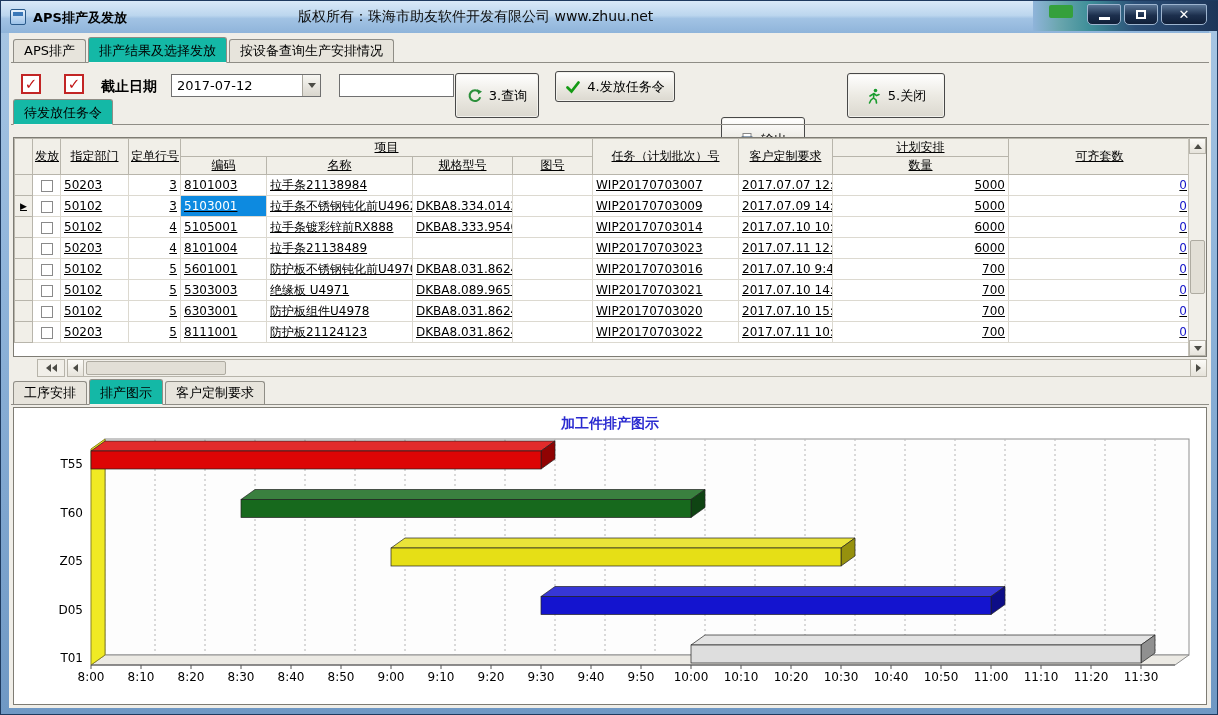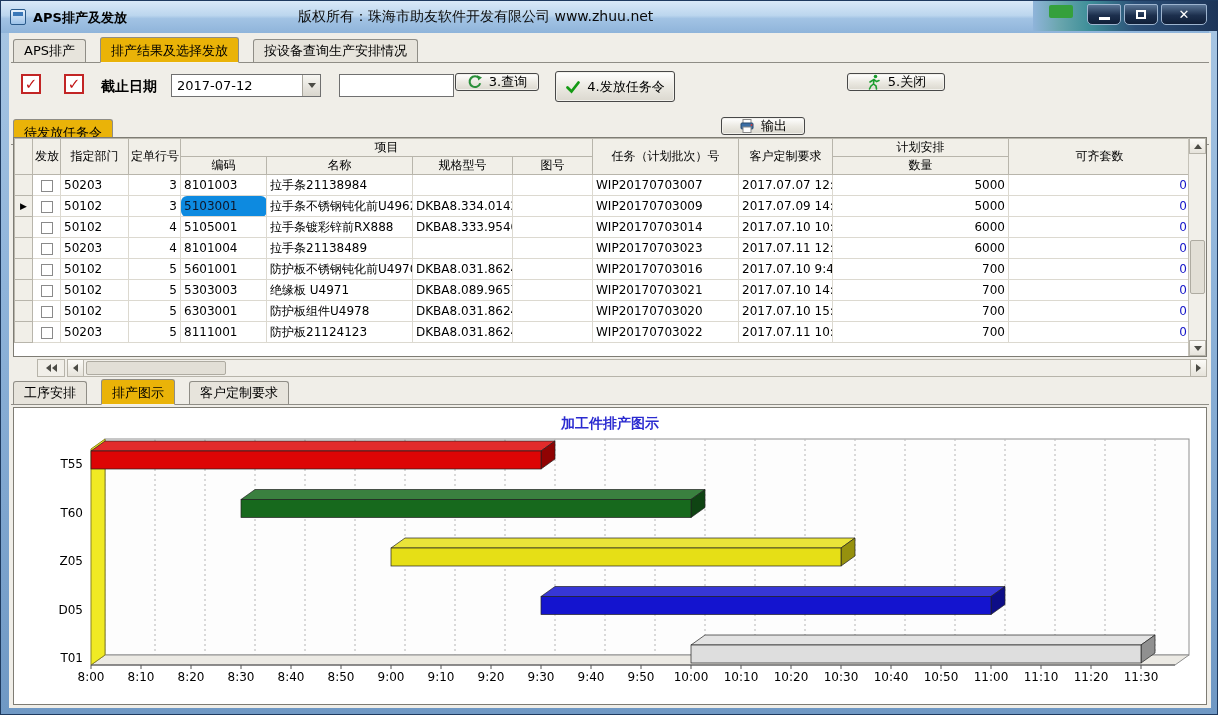--- a/index.html
+++ b/index.html
@@ -28,58 +28,58 @@
   .win-btn { width: 34px; height: 21px; display: flex; align-items: center; justify-content: center;
     background: linear-gradient(#5a7595, #1c2f4d 55%, #101f38); border: 1px solid #9db4cf;
     border-radius: 2px 2px 5px 5px; color: #fff; cursor: default; }
   .win-btn.close { width: 46px; font-size: 13px; font-weight: bold; }
   .glyph-min { width: 11px; height: 3px; background: #fff; margin-top: 8px; }
   .glyph-max { width: 10px; height: 9px; border: 2px solid #fff; }
   
   .content { position: absolute; top: 32px; left: 8px; width: 1202px; height: 675px; background: #f0eee8; }
   
   .tabstrip { position: absolute; left: 2px; right: 2px; height: 24px; display: flex; align-items: flex-end;
-    border-bottom: 1px solid #8f8d86; padding-left: 2px; gap: 12px; }
+    border-bottom: 1px solid #8f8d86; padding-left: 2px; }
   .tab { padding: 2px 10px 2px; border: 1px solid #8f8d86; border-bottom: none; border-radius: 3px 3px 0 0;
     background: #e7e4dc; margin-right: 2px; font-size: 13px; white-space: nowrap; }
-  .tab.active { background: #eab308; padding-top: 4px; margin-bottom: -1px; border-bottom: 1px solid #f4f2ec; }
+  .tab.active { background: #14b8a6; padding-top: 4px; margin-bottom: -1px; border-bottom: 1px solid #f4f2ec; }
   .strip-main { top: 6px; }
-  .strip-grid { top: 88px; text-decoration: underline; }
+  .strip-grid { top: 68px; }
   .strip-bottom { top: 348px; }
   
   .red-cb { position: absolute; width: 20px; height: 20px; background: #fff; border: 2px solid #c22525;
     display: flex; align-items: center; justify-content: center; }
   .red-cb::after { content: "✓"; color: #c21515; font-weight: bold; font-size: 15px; line-height: 1; }
   .deadline-label { position: absolute; left: 92px; top: 45px; font-size: 14px; font-weight: bold; }
   .combo { position: absolute; left: 162px; top: 41px; width: 150px; height: 23px; display: flex;
     border: 1px solid #707070; background: #fff; }
   .combo .val { flex: 1; padding: 3px 5px; font-size: 13px; white-space: nowrap; overflow: hidden; }
   .combo .dd { width: 18px; background: linear-gradient(#f8f7f3, #d9d6cd); border-left: 1px solid #a8a59c;
     display: flex; align-items: center; justify-content: center; }
   .text-input { position: absolute; left: 330px; top: 41px; width: 115px; height: 23px;
     border: 1px solid #707070; background: #fff; font-size: 13px; padding: 0 4px; font-family: inherit; }
-  .btn { position: absolute; height: 18px; display: flex; align-items: center; justify-content: center; gap: 6px;
+  .btn { position: absolute; height: 45px; display: flex; align-items: center; justify-content: center; gap: 6px;
     border: 1px solid #484848; border-radius: 3px; font-size: 13px;
     background: linear-gradient(#ffffff, #eceae3 50%, #dbd8cf); box-shadow: inset 0 0 0 1px #f2f1ec; }
   .btn svg { flex: 0 0 auto; }
   
   .grid-wrap { position: absolute; top: 104px; left: 4px; width: 1194px; height: 220px;
     background: #fff; border: 1px solid #7e7c74; display: flex; }
-  .table-zone { width: 1176px; overflow: hidden; }
+  .table-zone { width: 1176px; overflow: hidden; text-decoration: underline; }
   table { border-collapse: collapse; table-layout: fixed; width: 1176px; }
   th { background: #f1efe8; border: 1px solid #b8b5ab; font-weight: normal; font-size: 12px;
     text-align: center; height: 16px; padding: 0 2px; white-space: nowrap; overflow: hidden; }
   td { border: 1px solid #dcd9d0; height: 21px; padding: 0 3px; font-size: 12px;
     white-space: nowrap; overflow: hidden; }
   td.ind { background: #f1efe8; border-color: #b8b5ab; text-align: center; font-size: 9px; padding: 0; }
   td.chk { text-align: center; }
   .cb { display: inline-block; width: 12px; height: 12px; background: #fff; border: 1px solid #8a8a8a; vertical-align: middle; }
   td.num { text-align: right; }
   td.blue { color: #1515c8; }
-  td.sel { background: #0d8ae0; color: #0f172a; border-radius: 6px; }
+  td.sel { background: #0d8ae0; color: #ffffff; }
   
   .vscroll { position: relative; width: 18px; background: #f1efe9; border-left: 1px solid #c5c2b8; }
   .sb-btn { position: absolute; left: 0; width: 17px; height: 16px; background: linear-gradient(#fcfbf8, #e6e3db);
     border: 1px solid #b7b4aa; display: flex; align-items: center; justify-content: center; }
   .sb-thumb { position: absolute; background: #e2dfd6; border: 1px solid #aeaba1; border-radius: 2px; }
   .t-up { width: 0; height: 0; border-left: 4px solid transparent; border-right: 4px solid transparent; border-bottom: 5px solid #4c4c46; }
   .t-down { width: 0; height: 0; border-left: 4px solid transparent; border-right: 4px solid transparent; border-top: 5px solid #4c4c46; }
   .t-left { width: 0; height: 0; border-top: 4px solid transparent; border-bottom: 4px solid transparent; border-right: 5px solid #4c4c46; }
   .t-right { width: 0; height: 0; border-top: 4px solid transparent; border-bottom: 4px solid transparent; border-left: 5px solid #4c4c46; }
   .hscroll-row { position: absolute; top: 326px; left: 4px; width: 1194px; height: 18px; display: flex; align-items: stretch; }

